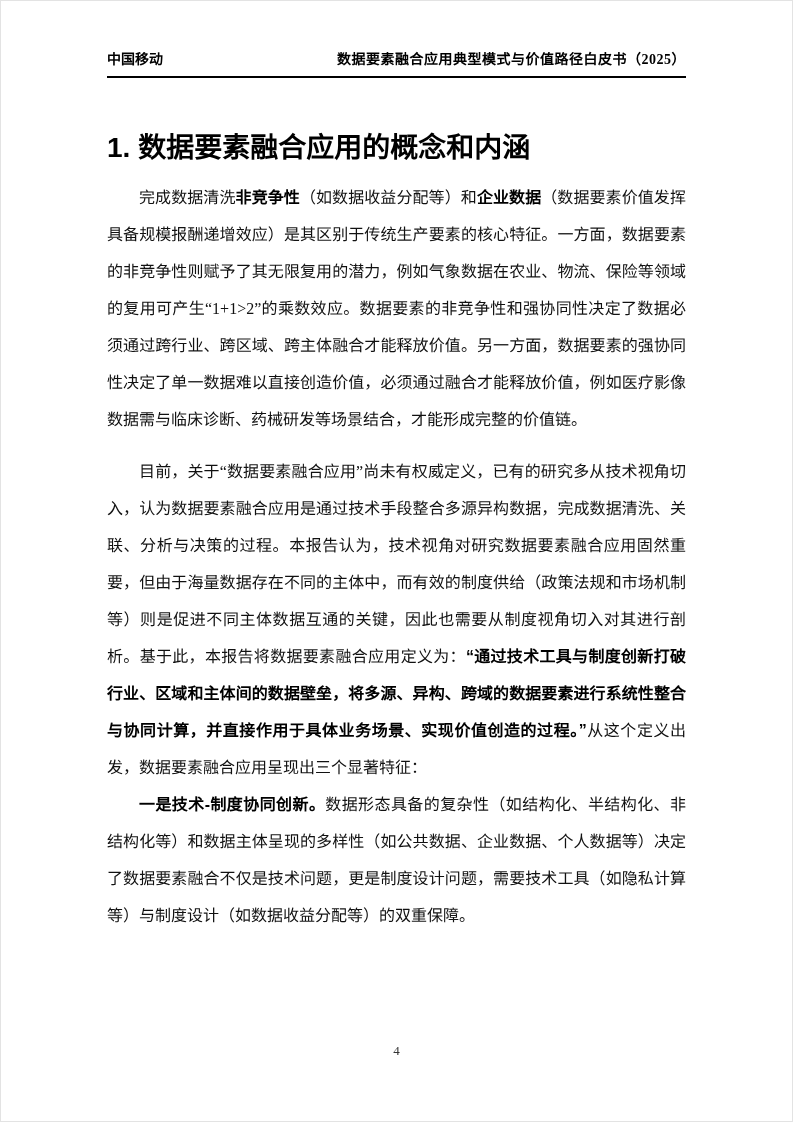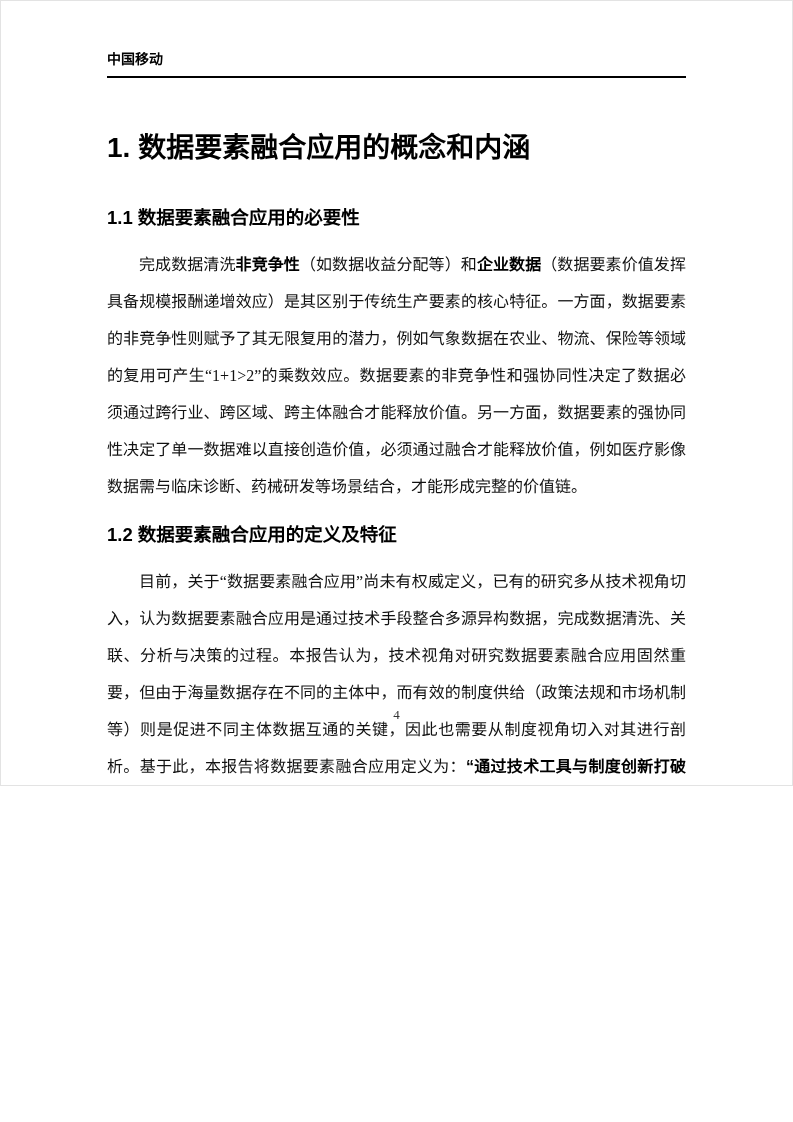--- a/index.html
+++ b/index.html
@@ -3,21 +3,21 @@
 <meta charset="utf-8">
 <style>
   html, body {
     margin: 0;
     padding: 0;
     background: #ffffff;
   }
   .page {
     position: relative;
     width: 793px;
-    height: 786px;
+    height: 1122px;
     margin: 0 auto;
     background: #ffffff;
     box-sizing: border-box;
     border: 1px solid #e3e3e3;
     padding: 0 106px;
     overflow: hidden;
     color: #1a1a1a;
     font-family: "Liberation Serif", "DejaVu Serif", serif;
   }
   
@@ -85,29 +85,29 @@
     color: #333333;
   }
 </style>
 </head>
 <body>
 
 <div class="page">
 
   <div class="doc-header">
     <span class="hdr-left">中国移动</span>
+    <span class="hdr-right">数据要素融合应用典型模式与价值路径白皮书（2025）</span>
   </div>
 
   <h1 class="chapter-heading">1. 数据要素融合应用的概念和内涵</h1>
 
-  <h2 class="section-heading">1.1 数据要素融合应用的必要性</h2>
 
   <p class="body-text first"><span>完成数据清洗</span><span class="run-b">非竞争性</span><span>（如数据收益分配等）和</span><span class="run-b">企业数据</span><span>（数据要素价值发挥具备规模报酬递增效应）是其区别于传统生产要素的核心特征。一方面，数据要素的非竞争性则赋予了其无限复用的潜力，例如气象数据在农业、物流、保险等领域的复用可产生“1+1&gt;2”的乘数效应。数据要素的非竞争性和强协同性决定了数据必须通过跨行业、跨区域、跨主体融合才能释放价值。另一方面，数据要素的强协同性决定了单一数据难以直接创造价值，必须通过融合才能释放价值，例如医疗影像数据需与临床诊断、药械研发等场景结合，才能形成完整的价值链。</span></p>
 
-  <h2 class="section-heading second">1.2 数据要素融合应用的定义及特征</h2>
 
   <p class="body-text first"><span>目前，关于“数据要素融合应用”尚未有权威定义，已有的研究多从技术视角切入，认为数据要素融合应用是通过技术手段整合多源异构数据，完成数据清洗、关联、分析与决策的过程。本报告认为，技术视角对研究数据要素融合应用固然重要，但由于海量数据存在不同的主体中，而有效的制度供给（政策法规和市场机制等）则是促进不同主体数据互通的关键，因此也需要从制度视角切入对其进行剖析。基于此，本报告将数据要素融合应用定义为：</span><span class="run-b">“通过技术工具与制度创新打破行业、区域和主体间的数据壁垒，将多源、异构、跨域的数据要素进行系统性整合与协同计算，并直接作用于具体业务场景、实现价值创造的过程。”</span><span>从这个定义出发，数据要素融合应用呈现出三个显著特征：</span></p>
 
+  <p class="body-text"><span class="run-b">一是技术-制度协同创新。</span><span>数据形态具备的复杂性（如结构化、半结构化、非结构化等）和数据主体呈现的多样性（如公共数据、企业数据、个人数据等）决定了数据要素融合不仅是技术问题，更是制度设计问题，需要技术工具（如隐私计算等）与制度设计（如数据收益分配等）的双重保障。</span></p>
 
 
   <div class="doc-footer">4</div>
 
 </div>
 
 </body></html>

